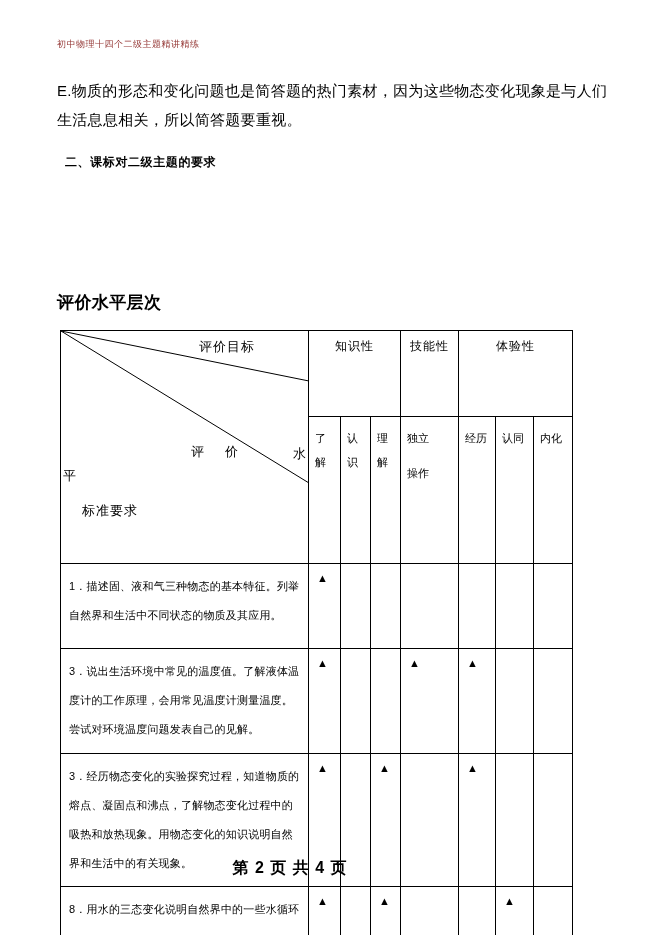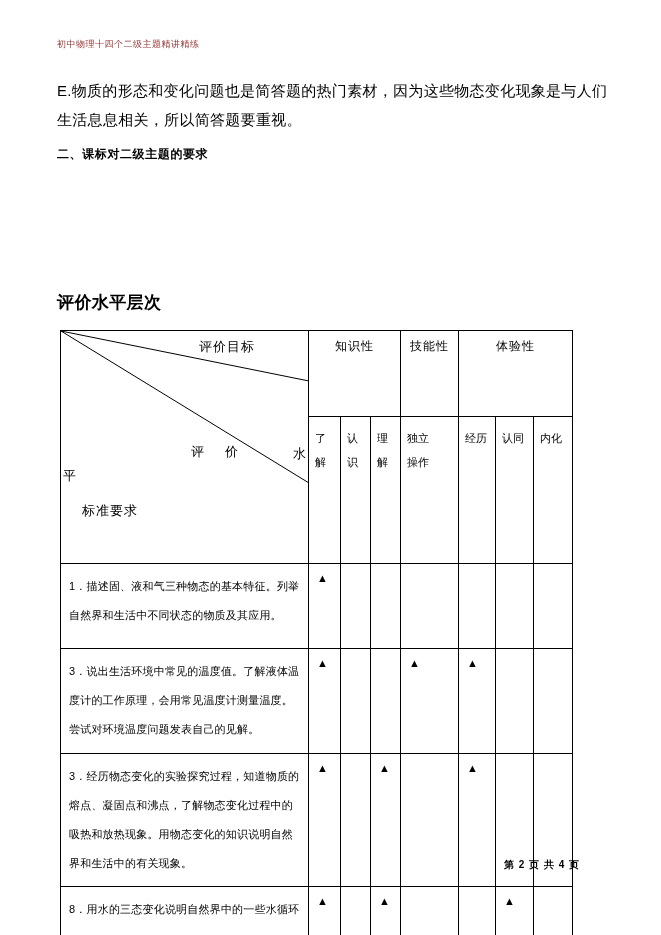--- a/index.html
+++ b/index.html
@@ -11,60 +11,60 @@
   .doc-header{
     position:absolute;left:57px;top:38px;
     font-size:9px;font-weight:normal;color:#943634;
     letter-spacing:0.5px;white-space:nowrap;
   }
   .intro{
     position:absolute;left:57px;top:76px;width:560px;
     font-size:15px;line-height:29px;letter-spacing:0.3px;margin:0;
   }
   .section-heading{
-    position:absolute;left:57px;top:146px;margin:0;
+    position:absolute;left:57px;top:146px;margin:8px;
     font-size:12px;font-weight:bold;letter-spacing:0.6px;white-space:nowrap;
   }
   .table-title{
     position:absolute;left:57px;top:291px;
     font-size:17px;font-weight:bold;letter-spacing:0.4px;white-space:nowrap;
   }
   table.eval{
     position:absolute;left:60px;top:330px;
     border-collapse:collapse;table-layout:fixed;
   }
   table.eval td{
     border:1px solid #000;vertical-align:top;
     font-size:11px;padding:8px;overflow:hidden;
   }
   tr.hr1 td{height:70px;text-align:center;padding-top:7px;font-size:12px;letter-spacing:1px;}
   tr.hr2 td{height:137px;padding:9px 0 0 6px;font-size:11px;}
   tr.hr2 td div{line-height:24px;}
-  tr.hr2 td.op div.l2{margin-top:0;}
+  tr.hr2 td.op div.l2{margin-top:11px;}
   td.corner{position:relative;padding:0 !important;}
   td.corner .diag{position:absolute;left:0;top:0;}
   td.corner span{position:absolute;font-size:13px;white-space:nowrap;}
   .c-obj{left:138px;top:7px;letter-spacing:1px;}
   .c-p{top:112px;}
   .c-p0{left:130px;}
   .c-p1{left:164px;}
   .c-p2{left:232px;top:114px;}
   .c-p3{left:2px;top:136px;}
   .c-req{left:21px;top:171px;}
   td.desc{
     padding:5px 4px 0 3px;line-height:29px;letter-spacing:0.2px;text-align:left;
   }
   td.mark{padding:6px 0 0 9px;font-size:12px;}
   tr.r1 td{height:68px;}
   tr.r2 td{height:88px;}
   tr.r3 td{height:115px;}
   tr.r4 td{height:39px;}
   .page-footer{
-    position:absolute;left:0;top:858px;width:580px;text-align:right;
-    font-size:10px;font-weight:bold;letter-spacing:1px;
+    position:absolute;left:0;top:858px;width:580px;text-align:center;
+    font-size:16px;font-weight:bold;letter-spacing:1px;
   }
 </style>
 </head>
 <body>
 
 <div class="doc-header">初中物理十四个二级主题精讲精练</div>
 
 <p class="intro">E.物质的形态和变化问题也是简答题的热门素材，因为这些物态变化现象是与人们生活息息相关，所以简答题要重视。</p>
 
 <div class="section-heading">二、课标对二级主题的要求</div>

